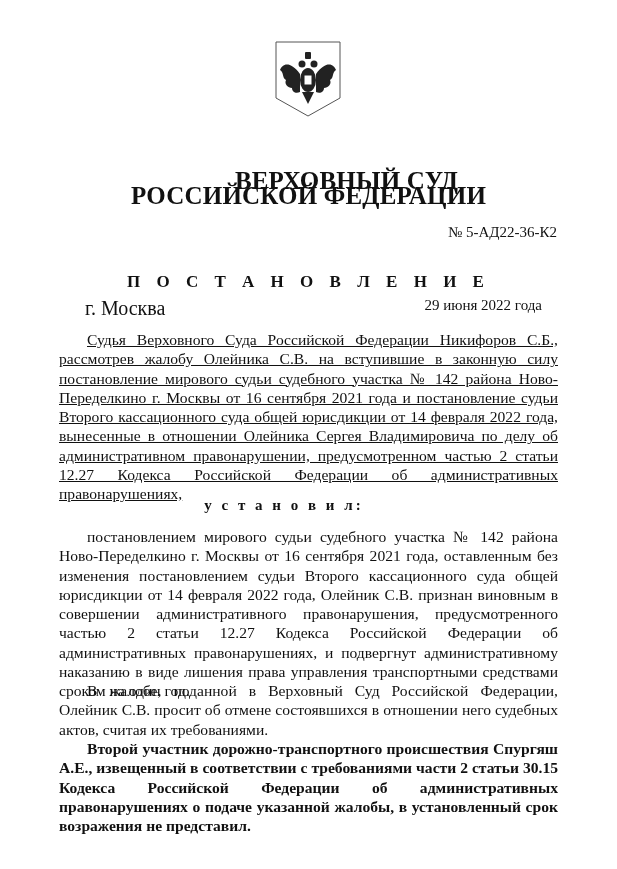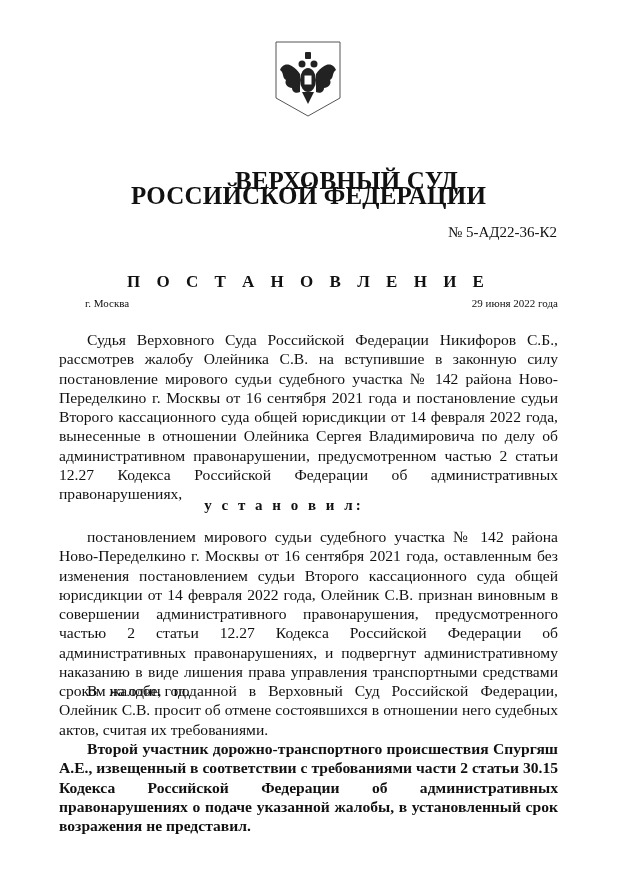--- a/index.html
+++ b/index.html
@@ -3,24 +3,24 @@
 <meta charset="utf-8">
 <style>
   html, body { margin: 0; padding: 0; background: #ffffff; }
   body { width: 617px; height: 869px; position: relative; overflow: hidden; font-family: "Liberation Serif", "DejaVu Serif", serif; color: #111; }
   .emblem { position: absolute; left: 274px; top: 40px; width: 68px; height: 78px; }
   .title { position: absolute; left: 0; width: 617px; text-align: center; font-weight: bold; font-size: 25px; line-height: 31px; letter-spacing: 0.2px; }
   .t1 { top: 165px; padding-left: 38px; }
   .t2 { top: 180px; }
   .caseno { position: absolute; right: 60px; top: 224px; font-size: 15px; }
   .heading { position: absolute; left: 0; width: 617px; text-align: center; top: 256px; font-weight: bold; font-size: 17px; letter-spacing: 6px; margin-top: 16px; }
-  .place { position: absolute; left: 85px; top: 297px; font-size: 11px; }
-  .date { position: absolute; right: 59px; top: 297px; font-size: 11px; }
+  .place { position: absolute; left: 85px; top: 297px; font-size: 20px; }
+  .date { position: absolute; right: 75px; top: 297px; font-size: 15px; }
   .para { position: absolute; left: 59px; width: 499px; font-size: 15.6px; line-height: 19.3px; text-align: justify; text-indent: 28px; margin: 0; }
-  .p1 { top: 330px; }
+  .p1 { top: 330px; text-decoration: underline; }
   .est { position: absolute; left: 0; width: 568px; text-align: center; top: 497px; font-weight: bold; font-size: 15px; letter-spacing: 3px; }
   .p2 { top: 527px; }
   .p3 { top: 681px; }
   .p4 { top: 739px; font-weight: bold; }
 </style>
 </head>
 <body>
 
 <div>
   <svg class="emblem" viewBox="0 0 68 78">

